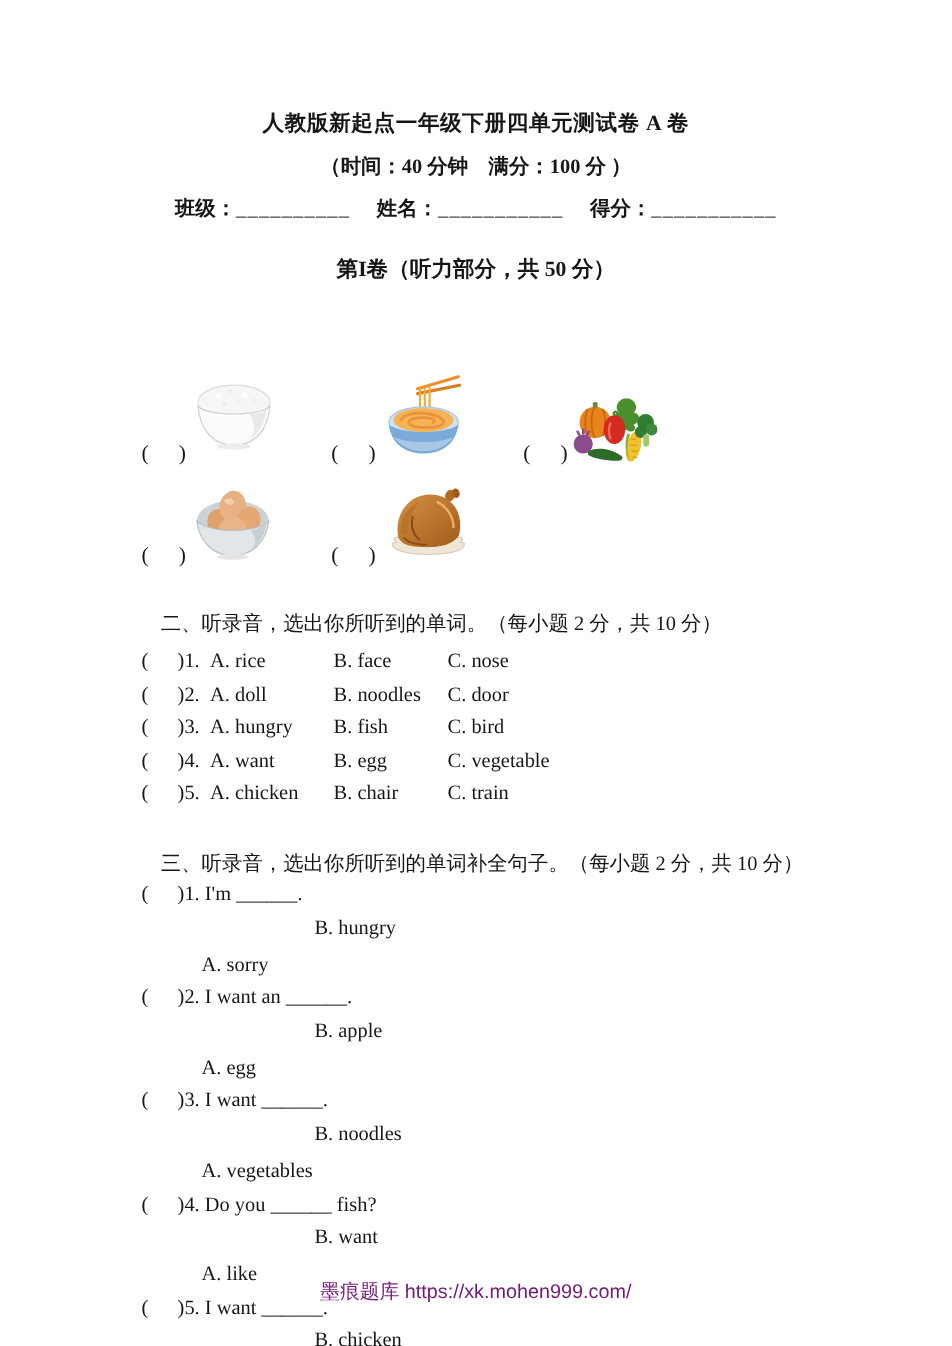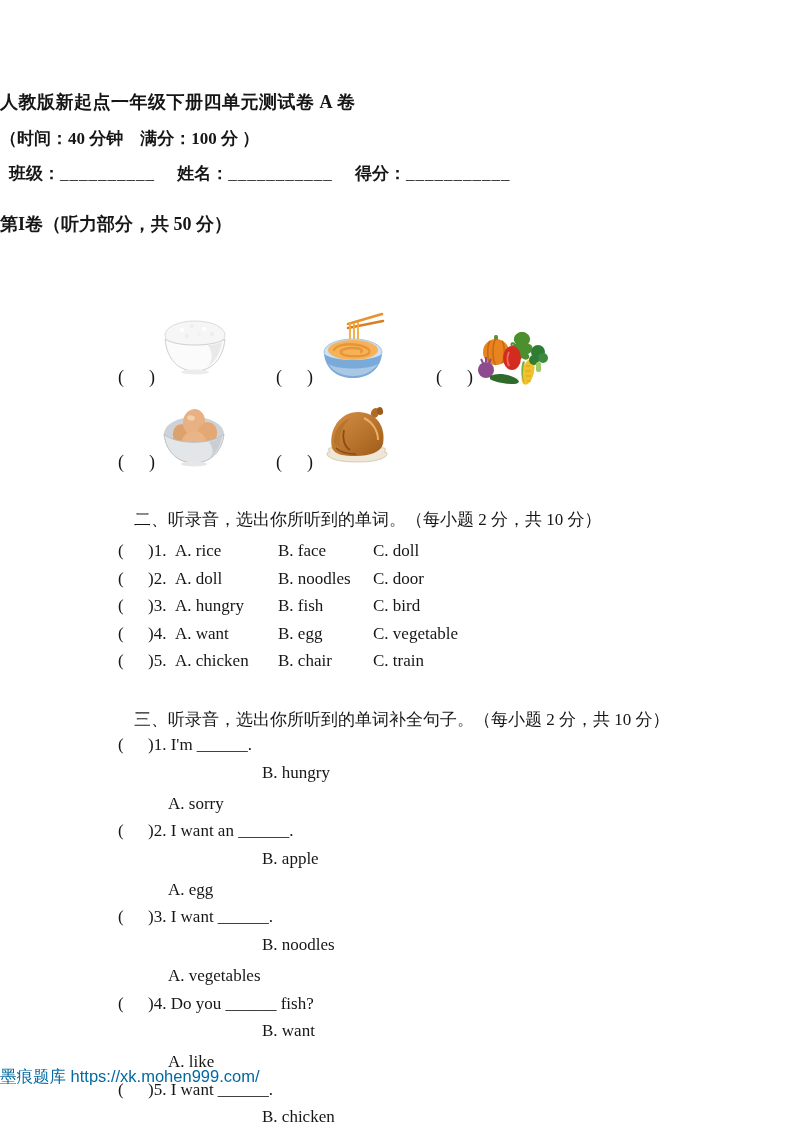--- a/index.html
+++ b/index.html
@@ -4,21 +4,21 @@
 <style>
   html,body{margin:0;padding:0;background:#ffffff;}
   .page{
     position:relative;
     width:793px;height:1122px;
     background:#ffffff;
     font-family:"Liberation Serif","DejaVu Serif",serif;
     color:#161616;
     overflow:hidden;
   }
-  .center{position:absolute;left:0;width:100%;}
+  .center{position:absolute;left:0;width:100%;text-align:center;}
   .title{top:90px;font-size:18px;font-weight:bold;letter-spacing:.5px;}
   .meta{top:127px;font-size:17px;font-weight:bold;}
   .fields{top:162px;font-size:17px;font-weight:bold;white-space:nowrap;}
   .fields .fld{margin:0 9px;}
   .fields .blank{font-weight:normal;letter-spacing:1px;}
   .part-heading{top:212px;font-size:18px;font-weight:bold;}
   .sec-heading{position:absolute;left:118px;font-size:17px;white-space:nowrap;}
   .s1h{top:276px;}
   .s2h{top:508px;margin-left:16px;}
   .s3h{top:708px;margin-left:16px;}
@@ -37,21 +37,21 @@
   .s2-row .c2{width:103px;}
   .s2-row .c3{width:95px;}
 
   .s3-rows{position:absolute;left:118px;top:731px;font-size:17px;}
   .s3-row{display:flex;line-height:27.6px;white-space:nowrap;}
   .s3-row .c0{width:30px;}
   .s3-opts{display:flex;line-height:27.6px;padding-left:50px;white-space:nowrap;}
   .s3-opts .oa{width:94px;margin-top:31px;}
 
   .footer{
-    top:1066px;font-size:16.5px;color:#0369a1;
+    top:1066px;font-size:16.5px;color:#701a75;
     font-family:"Liberation Sans","DejaVu Sans",sans-serif;
   }
 </style>
 </head>
 <body>
 
 <div class="page">
 
   <div class="center title">人教版新起点一年级下册四单元测试卷 A 卷</div>
   <div class="center meta">（时间：40 分钟　满分：100 分 ）</div>
@@ -171,21 +171,21 @@
   </div>
 
   <div class="sec-heading s2h">二、听录音，选出你所听到的单词。（每小题 2 分，共 10 分）</div>
 
   <div class="s2-rows">
     <div class="s2-row">
       <span class="c0">(</span>
       <span class="c1">)1.</span>
       <span class="c2">A. rice</span>
       <span class="c3">B. face</span>
-      <span class="c4">C. doll</span>
+      <span class="c4">C. nose</span>
     </div>
     <div class="s2-row">
       <span class="c0">(</span>
       <span class="c1">)2.</span>
       <span class="c2">A. doll</span>
       <span class="c3">B. noodles</span>
       <span class="c4">C. door</span>
     </div>
     <div class="s2-row">
       <span class="c0">(</span>

